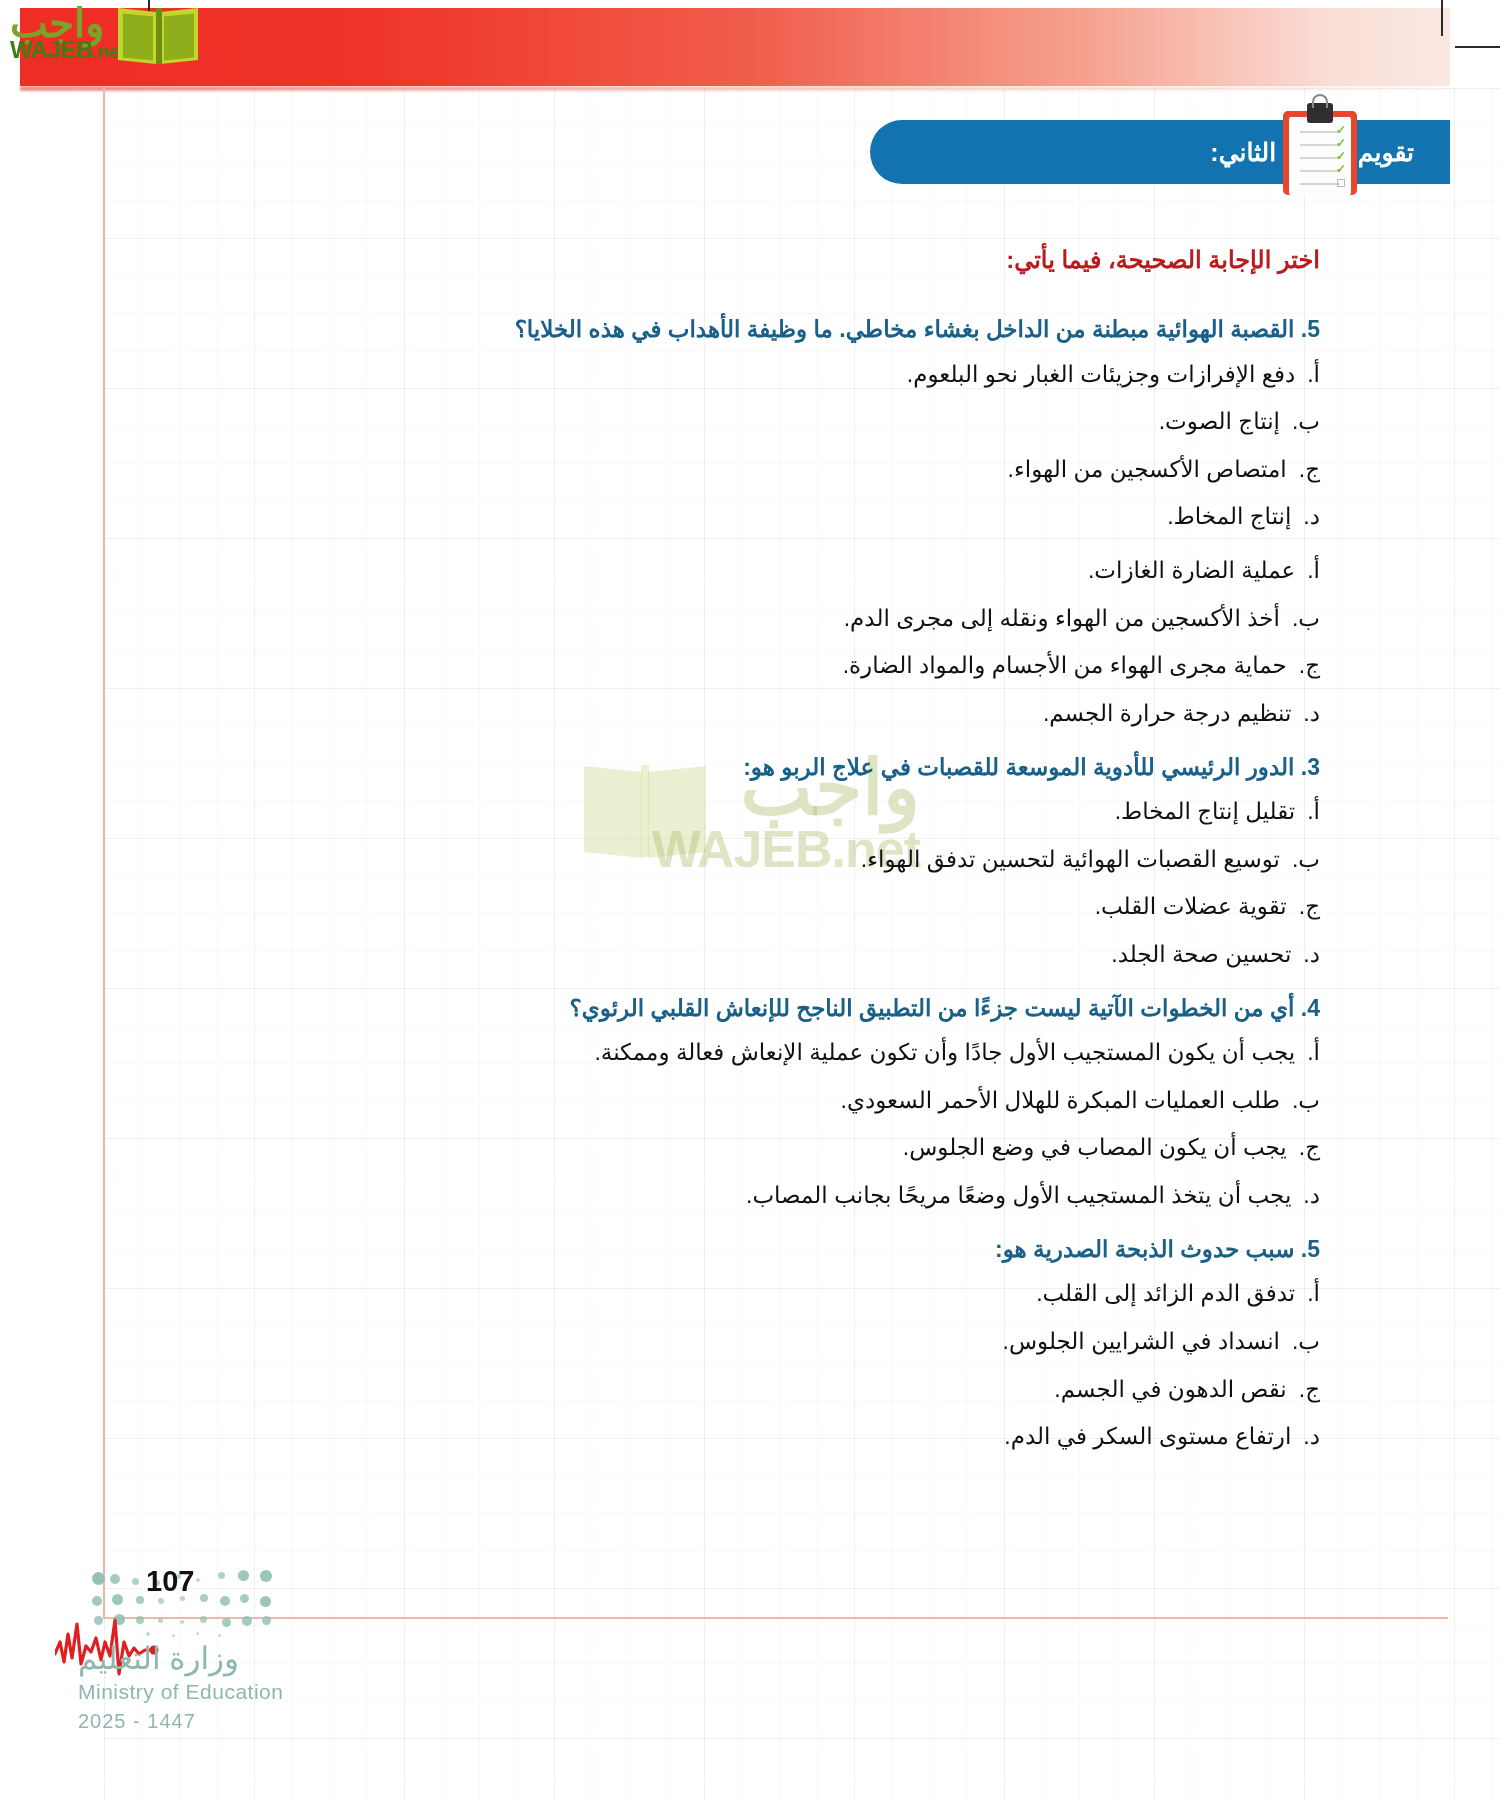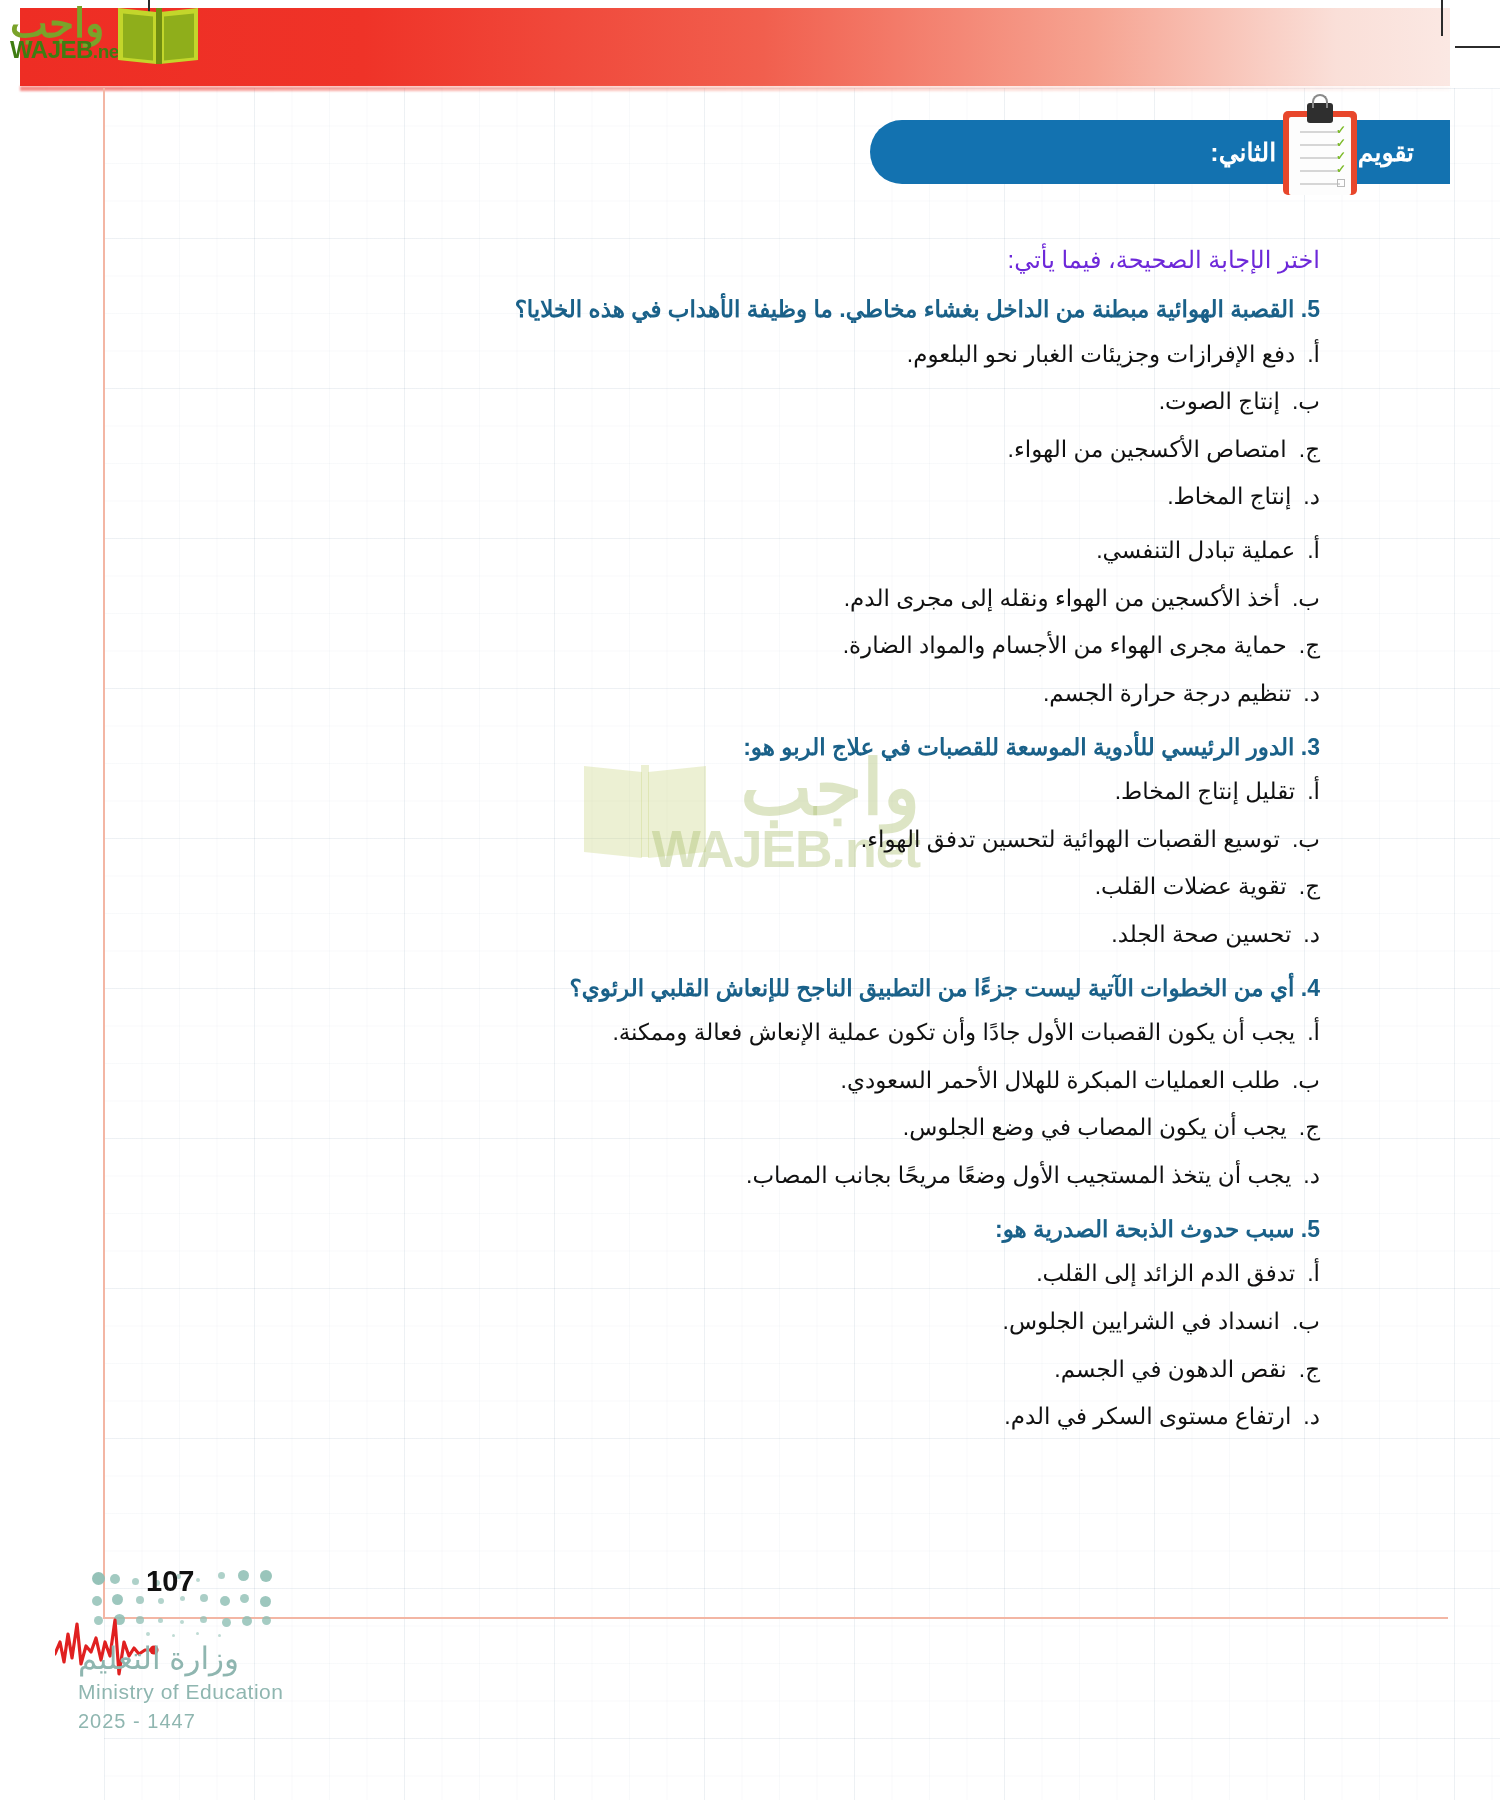--- a/index.html
+++ b/index.html
@@ -291,24 +291,24 @@
   .content {
     position: absolute;
     left: 130px;
     top: 246px;
     width: 1190px;
     direction: rtl;
     text-align: right;
   }
 
   .instruction {
-    color: #6d28d9;
+    color: #b91c1c;
     font-size: 24px;
-    font-weight: normal;
-    margin-bottom: 18px;
+    font-weight: bold;
+    margin-bottom: 38px;
     direction: rtl;
     letter-spacing: 0.2px;
   }
 
   .q-block { margin-bottom: 6px; }
 
   .q-stem {
     color: #1a6189;
     font-size: 23px;
     font-weight: bold;
@@ -476,21 +476,21 @@
           <div class="opt">
             <span class="lbl">د.</span>
             <span class="txt">إنتاج المخاط.</span>
           </div>
         </div>
       </div>
       <div class="q-block">
         <div class="opts-wrap">
           <div class="opt">
             <span class="lbl">أ.</span>
-            <span class="txt">عملية تبادل التنفسي.</span>
+            <span class="txt">عملية الضارة الغازات.</span>
           </div>
           <div class="opt">
             <span class="lbl">ب.</span>
             <span class="txt">أخذ الأكسجين من الهواء ونقله إلى مجرى الدم.</span>
           </div>
           <div class="opt">
             <span class="lbl">ج.</span>
             <span class="txt">حماية مجرى الهواء من الأجسام والمواد الضارة.</span>
           </div>
           <div class="opt">
@@ -518,21 +518,21 @@
             <span class="lbl">د.</span>
             <span class="txt">تحسين صحة الجلد.</span>
           </div>
         </div>
       </div>
       <div class="q-block">
         <div class="q-stem">4. أي من الخطوات الآتية ليست جزءًا من التطبيق الناجح للإنعاش القلبي الرئوي؟</div>
         <div class="opts-wrap">
           <div class="opt">
             <span class="lbl">أ.</span>
-            <span class="txt">يجب أن يكون القصبات الأول جادًا وأن تكون عملية الإنعاش فعالة وممكنة.</span>
+            <span class="txt">يجب أن يكون المستجيب الأول جادًا وأن تكون عملية الإنعاش فعالة وممكنة.</span>
           </div>
           <div class="opt">
             <span class="lbl">ب.</span>
             <span class="txt">طلب العمليات المبكرة للهلال الأحمر السعودي.</span>
           </div>
           <div class="opt">
             <span class="lbl">ج.</span>
             <span class="txt">يجب أن يكون المصاب في وضع الجلوس.</span>
           </div>
           <div class="opt">

